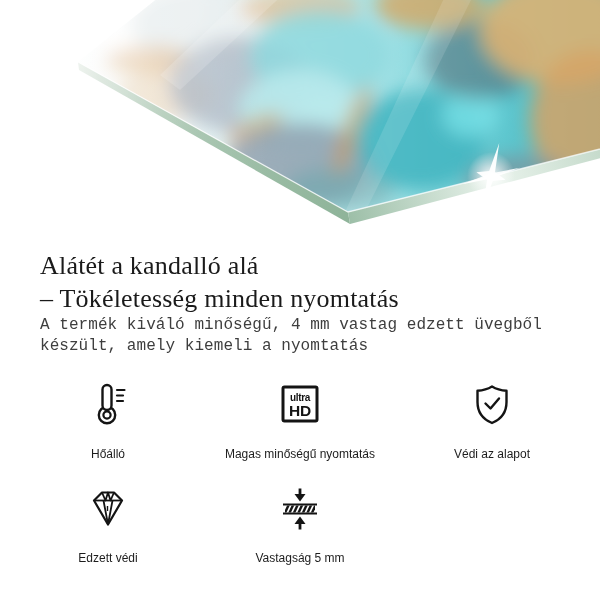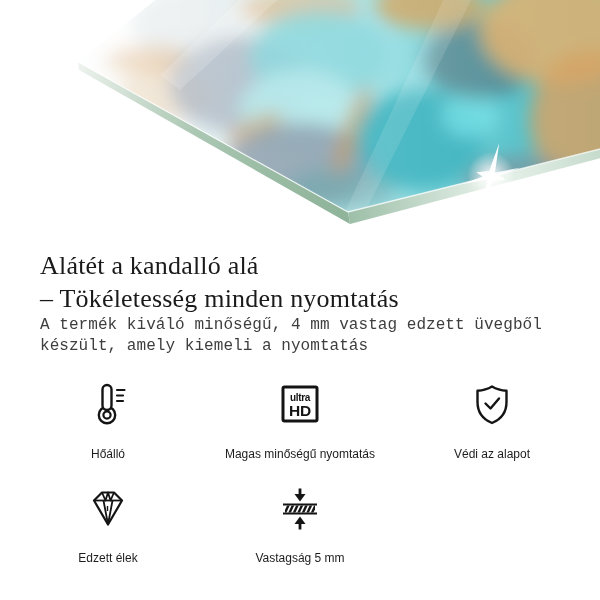--- a/index.html
+++ b/index.html
@@ -196,21 +196,21 @@
   <div class="feature">
     <div class="icon-box">
       <svg width="44" height="44" viewBox="0 0 44 44" fill="none" stroke-linejoin="round">
         <path d="M8,14.5 L16,6.5 H28 L36,14.5 L22,38.5 Z" stroke-width="2.2"></path>
         <path d="M8,14.5 H36" stroke-width="1.8"></path>
         <polyline points="16,6.5 19.5,14.5 22,6.5 24.5,14.5 28,6.5" stroke-width="1.8"></polyline>
         <path d="M17.5,14.5 L22,38.5 M26.5,14.5 L22,38.5" stroke-width="1.8"></path>
         <path d="M21.5,20 V25" stroke-width="1.4"></path>
       </svg>
     </div>
-    <div class="feature-label">Edzett élek</div>
+    <div class="feature-label">Edzett védi</div>
   </div>
 
 
   <div class="feature">
     <div class="icon-box">
       <svg width="44" height="44" viewBox="0 0 44 44" fill="none">
         <defs>
           <clipPath id="hatchClip">
               <rect x="7" y="19.5" width="30" height="7"></rect>
             </clipPath>

